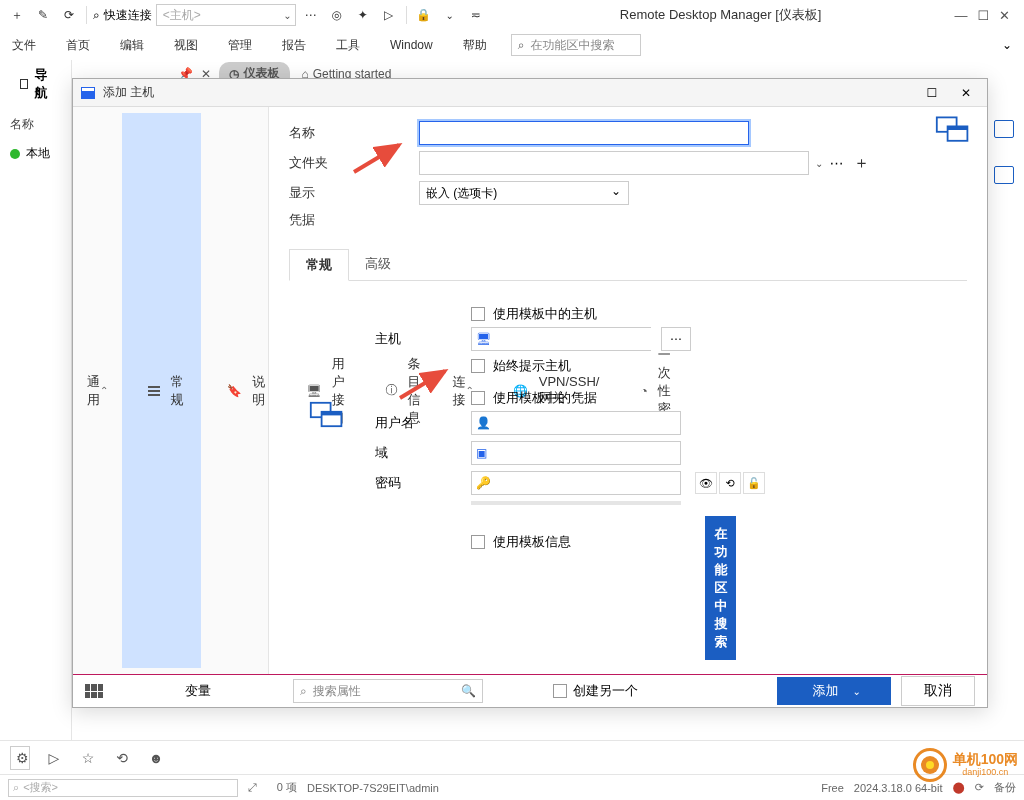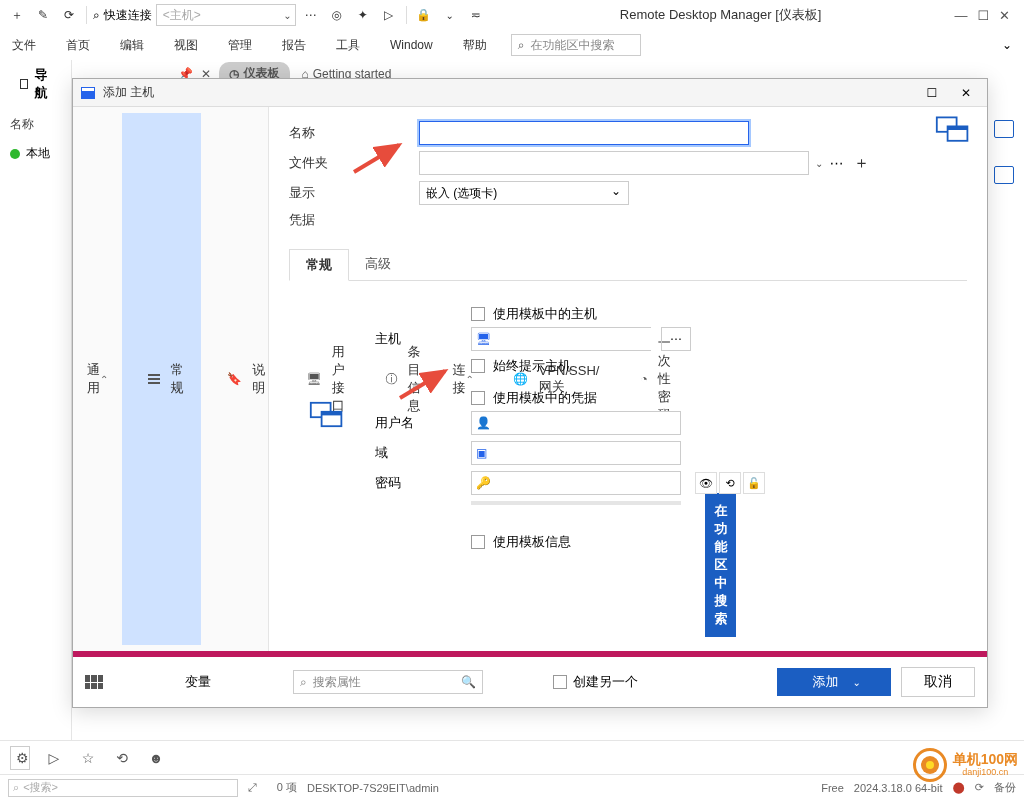--- a/index.html
+++ b/index.html
@@ -96,21 +96,21 @@
     .domain-input { width: 210px; }
     .pwd-input { width: 210px; }
     .pwd-btns { display: flex; gap: 2px; margin-left: 4px; }
     .pwd-btn { width: 22px; height: 22px; border: 1px solid #ddd; display: flex; align-items: center; justify-content: center; font-size: 11px; }
     
     
     .arrow { position: absolute; pointer-events: none; }
     .arrow svg { overflow: visible; }
     
     
-    .dlg-bottom { height: 56px; border-top: 6px solid #be185d; display: flex; align-items: center; padding: 0 12px; gap: 10px; }
+    .dlg-bottom { height: 33px; border-top: 1px solid #be185d; display: flex; align-items: center; padding: 0 12px; gap: 10px; }
     .grid-icon { width: 18px; height: 14px; display: grid; grid-template-columns: repeat(3,1fr); grid-template-rows: repeat(2,1fr); gap: 1px; }
     .grid-icon span { background: #555; }
     .var-btn { flex: 0 0 170px; text-align: center; font-size: 13px; padding: 6px; }
     .search-prop { border: 1px solid #ccc; height: 24px; width: 190px; display: flex; align-items: center; padding: 0 6px; gap: 6px; color: #888; }
     .search-prop .mag2 { flex: 1; }
     .chk-create { display: flex; align-items: center; gap: 6px; font-size: 13px; margin-left: 60px; }
     .btn-add { background: #1b5ec2; color: #fff; padding: 5px 30px 5px 36px; font-size: 13px; display: flex; align-items: center; gap: 14px; margin-left: auto; }
     .btn-add .chev3 { font-size: 10px; }
     .btn-cancel { border: 1px solid #ccc; padding: 5px 22px; font-size: 14px; }
     

